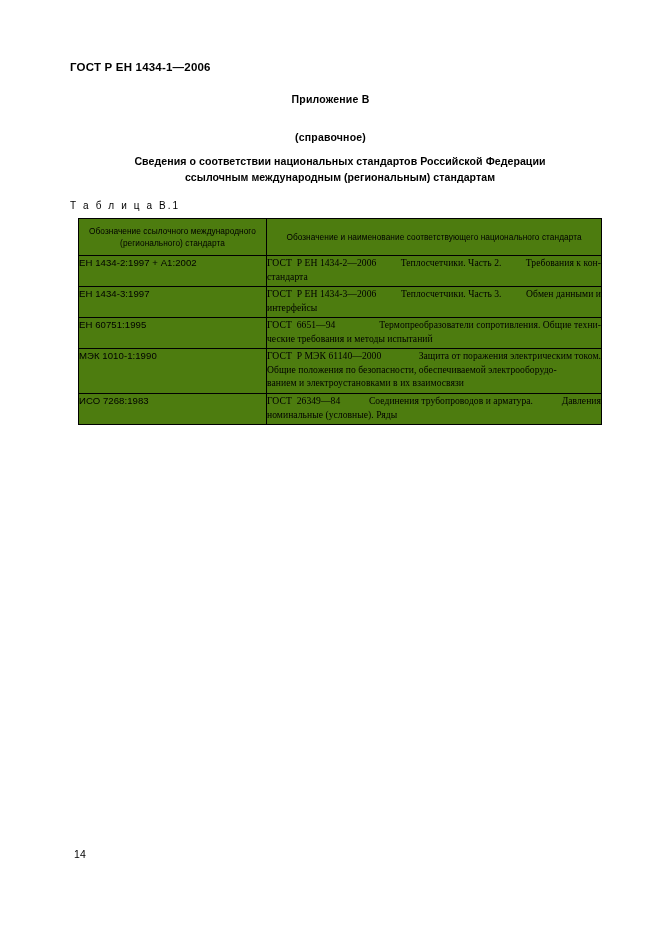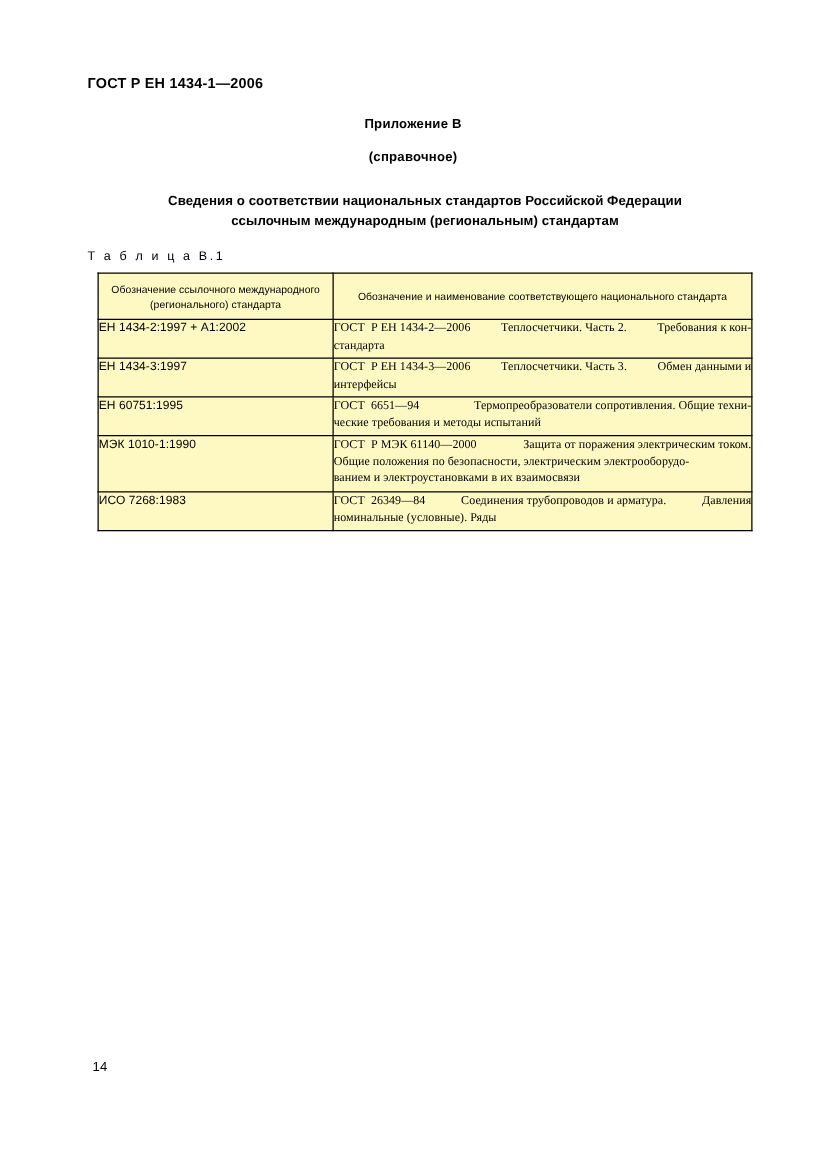--- a/index.html
+++ b/index.html
@@ -44,21 +44,21 @@
   .annex-title {
     font-size: 10.5px;
     font-weight: bold;
     letter-spacing: 0.2px;
     margin: 0;
   }
   .annex-kind {
     font-size: 10.5px;
     font-weight: bold;
     letter-spacing: 0.2px;
-    margin: 15px 0 0 0;
+    margin: 26px 0 0 0;
   }
 
   
   .main-heading {
     position: absolute;
     left: 78px;
     width: 524px;
     top: 154px;
     text-align: center;
     font-size: 10.6px;
@@ -81,21 +81,21 @@
   }
 
   
   .ref-table {
     position: absolute;
     left: 78px;
     top: 218px;
     width: 523px;
     border-collapse: collapse;
     table-layout: fixed;
-    background: #fef9c3;
+    background: #4d7c0f;
   }
   .ref-table th,
   .ref-table td {
     border: 1px solid #000000;
     vertical-align: top;
     padding: 0;
   }
   .ref-table col.c-intl { width: 188px; }
   .ref-table col.c-nat  { width: 335px; }
 
@@ -225,21 +225,21 @@
         </td>
       </tr>
 
       <tr class="r4">
         <td class="cell-intl">МЭК  1010-1:1990</td>
         <td class="cell-nat">
           <span class="ln j">
             <span>ГОСТ  Р МЭК 61140—2000</span>
             <span>Защита от поражения электрическим током.</span>
           </span>
-          <span class="ln">Общие положения по безопасности, электрическим электрооборудо-</span>
+          <span class="ln">Общие положения по безопасности, обеспечиваемой электрооборудо-</span>
           <span class="ln">ванием и электроустановками в их взаимосвязи</span>
         </td>
       </tr>
 
       <tr class="r5">
         <td class="cell-intl">ИСО  7268:1983</td>
         <td class="cell-nat">
           <span class="ln j">
             <span>ГОСТ  26349—84</span>
             <span>Соединения трубопроводов и арматура.</span>

